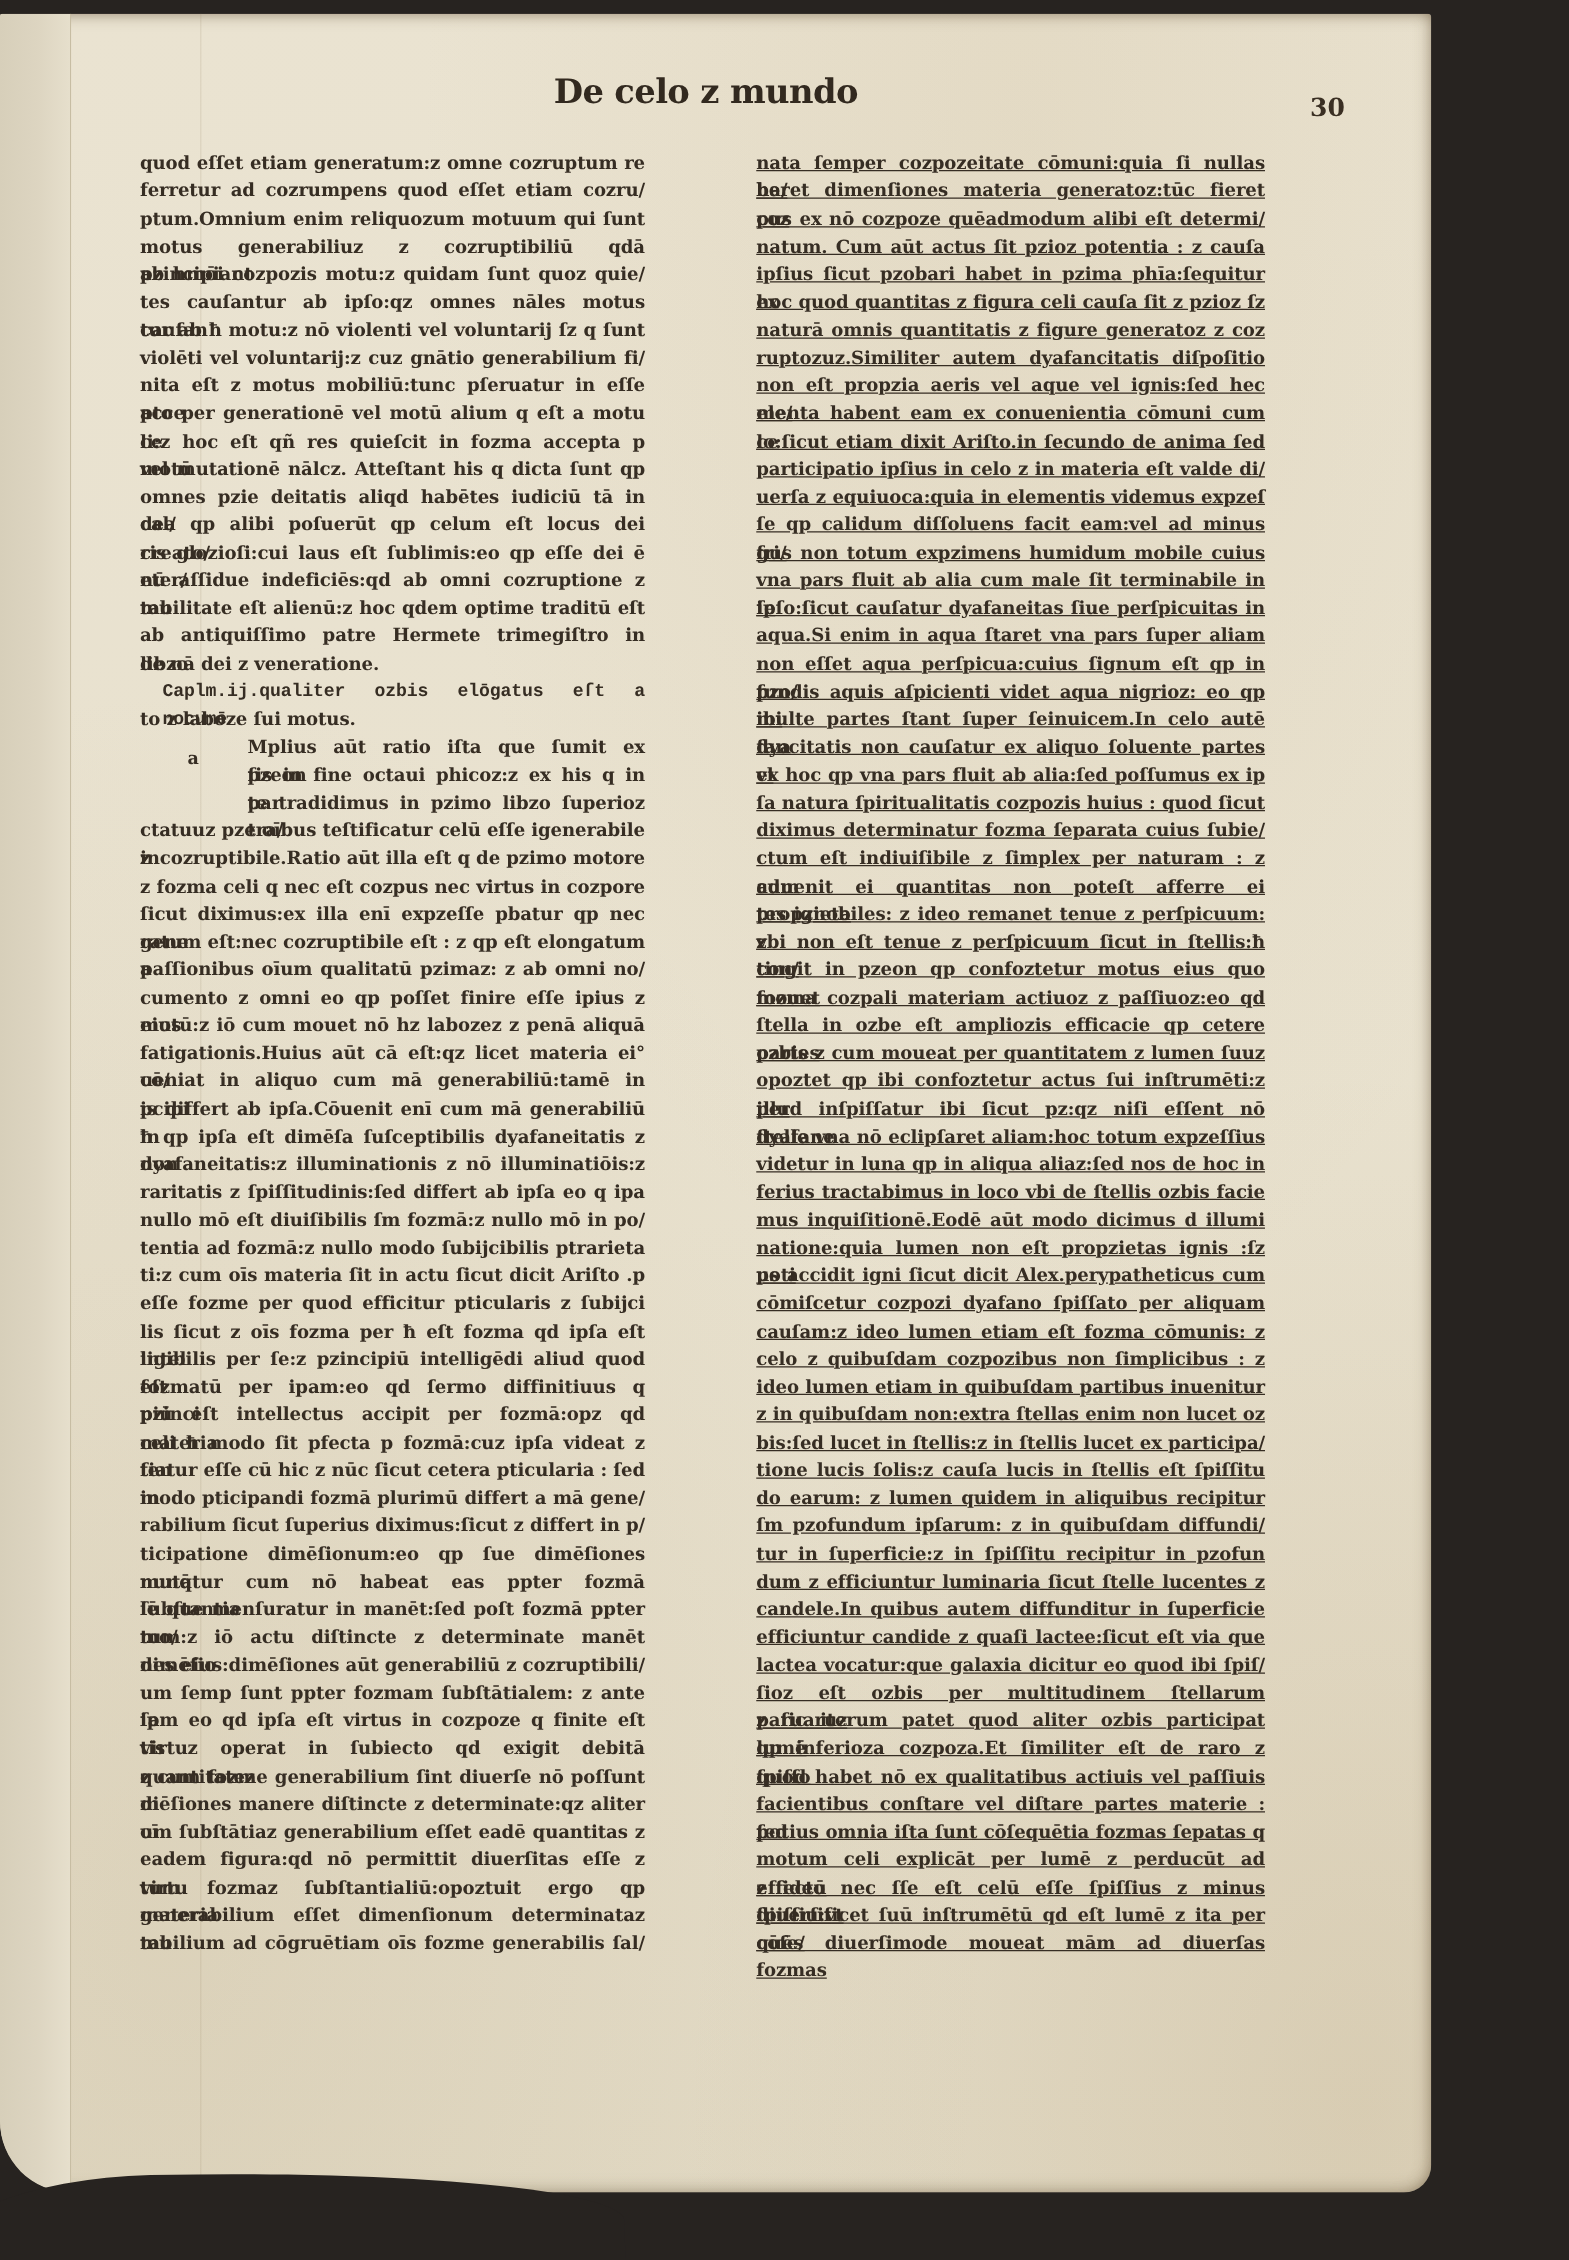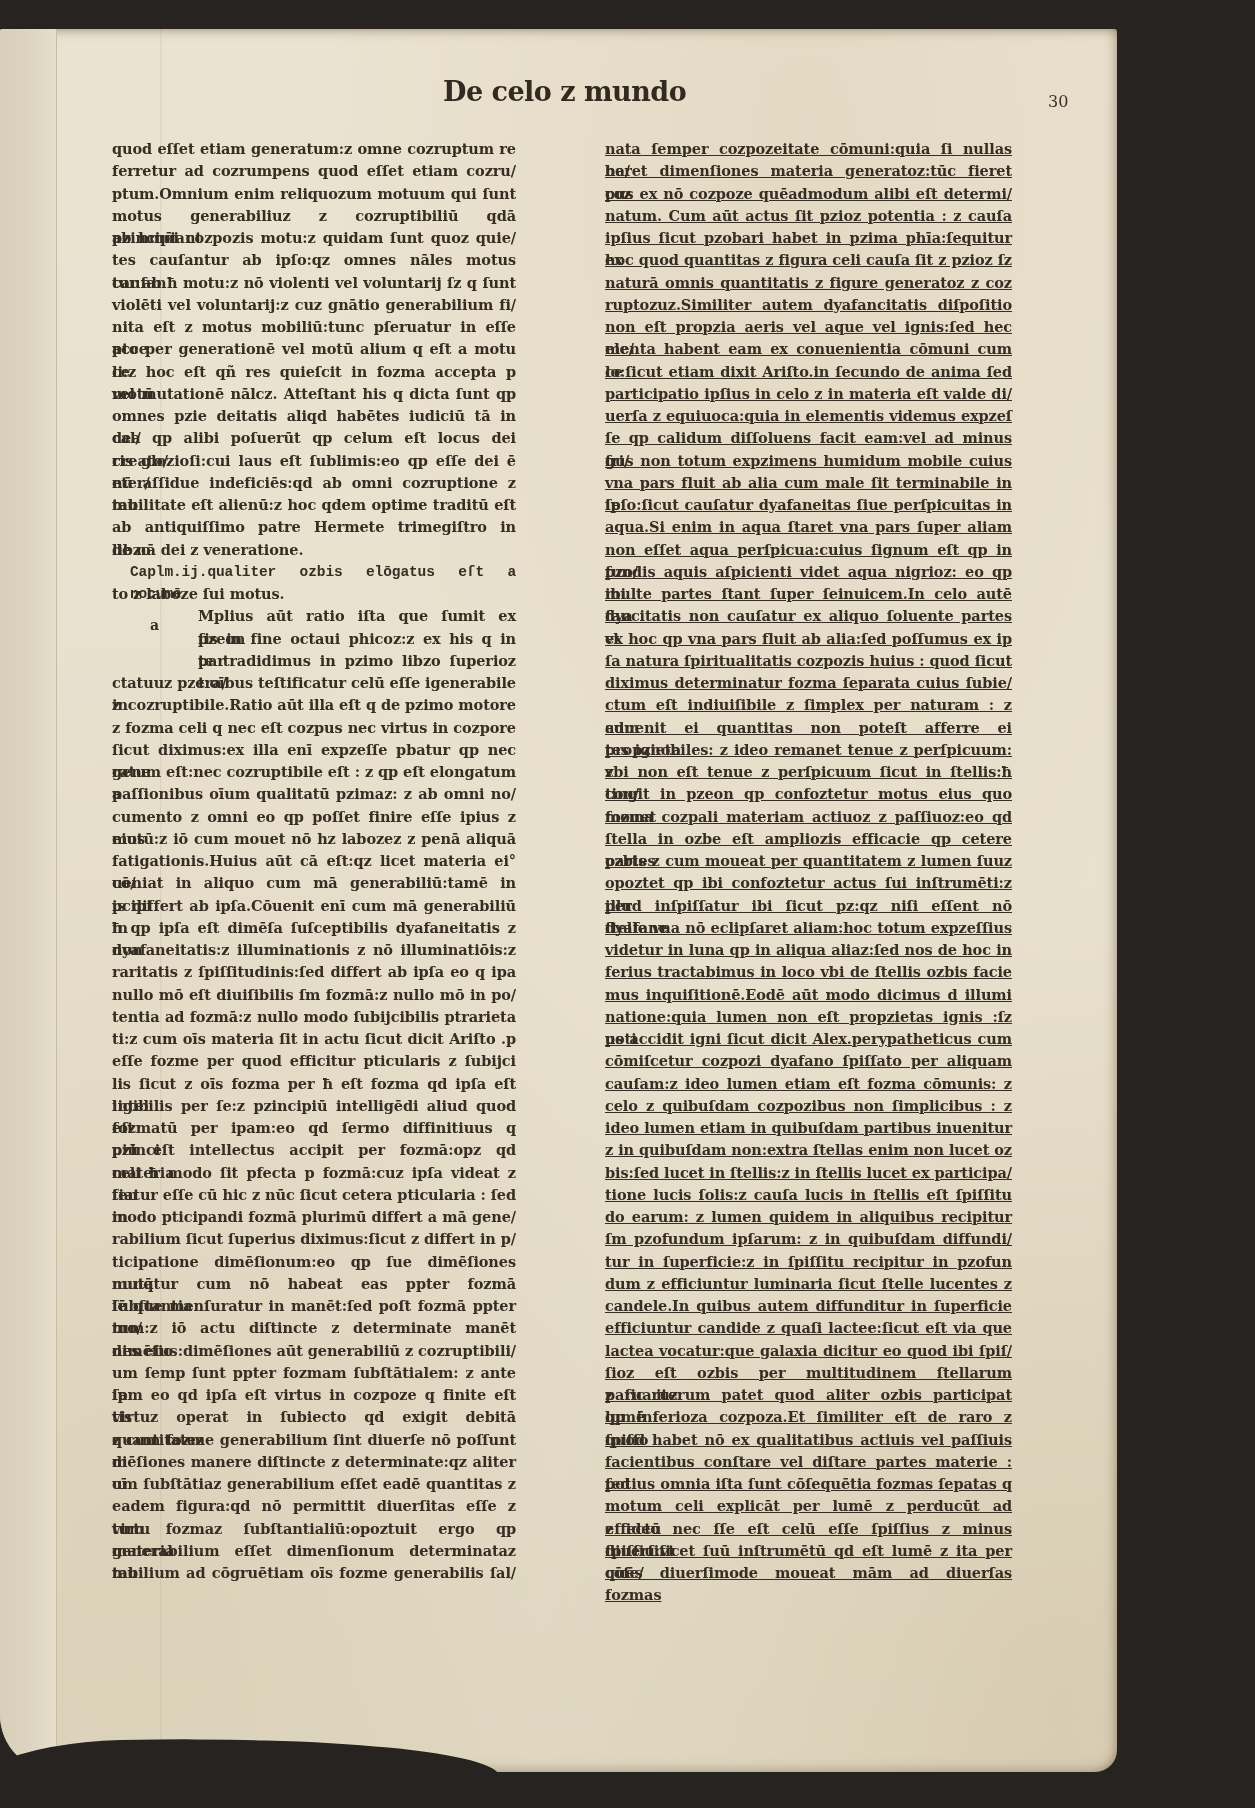--- a/index.html
+++ b/index.html
@@ -2,48 +2,49 @@
 <html><head>
 <meta charset="utf-8">
 <style>
   html,body{margin:0;padding:0;}
   body{
     width:1255px;height:1808px;position:relative;overflow:hidden;
     background:#272320;
     font-family:"DejaVu Serif","Liberation Serif",serif;
   }
   .paper{
-    position:absolute;left:0;top:29px;width:1117px;height:1743px;
+    position:absolute;left:0;top:11px;width:1117px;height:1743px;
     background:
       radial-gradient(ellipse at 72% 6%, rgba(187,164,120,0.14), transparent 42%),
       radial-gradient(ellipse at 12% 88%, rgba(176,156,114,0.16), transparent 46%),
       radial-gradient(ellipse at 95% 96%, rgba(168,140,92,0.18), transparent 35%),
       linear-gradient(176deg,#eae3d1 0%,#e8e1ce 55%,#e2dac5 100%);
     border-radius:2px 3px 22px 58px;
     box-shadow: inset -7px 0 14px -7px rgba(92,72,44,0.45),
                 inset 0 7px 12px -7px rgba(92,72,44,0.5),
                 inset 0 -9px 14px -9px rgba(92,72,44,0.4);
+    padding-left: 28px;
   }
   .gutter{
     position:absolute;left:0;top:0;width:56px;height:100%;
     background:linear-gradient(to right,#d7cfba 0%,#ddd5c1 55%,#e6dfcc 100%);
     border-right:1px solid #c7bda3;
     border-radius:2px 0 0 58px;
   }
   .crease{
     position:absolute;left:160px;top:0;width:2px;height:100%;
     background:linear-gradient(to right, rgba(150,132,100,0.18), transparent);
   }
   .running-title{
     position:absolute;left:443px;top:66px;width:260px;
     font-size:27px;font-weight:bold;color:#32291f;letter-spacing:-0.5px;
   }
   .folio{
     position:absolute;left:1048px;top:82px;
-    font-size:16px;font-weight:normal;color:#3a2f23;text-align:right;
+    font-size:20px;font-weight:bold;color:#3a2f23;text-align:right;
   }
   .col{
     position:absolute;top:128px;color:#362d23;
     font-size:14.5px;font-weight:bold;letter-spacing:-0.1px;
   }
   .col-left{left:112px;width:404px;}
   .col-right{left:605px;width:407px;text-decoration:underline;}
   .tl{
     height:22.26px;line-height:22.26px;
     text-align:justify;text-align-last:justify;

